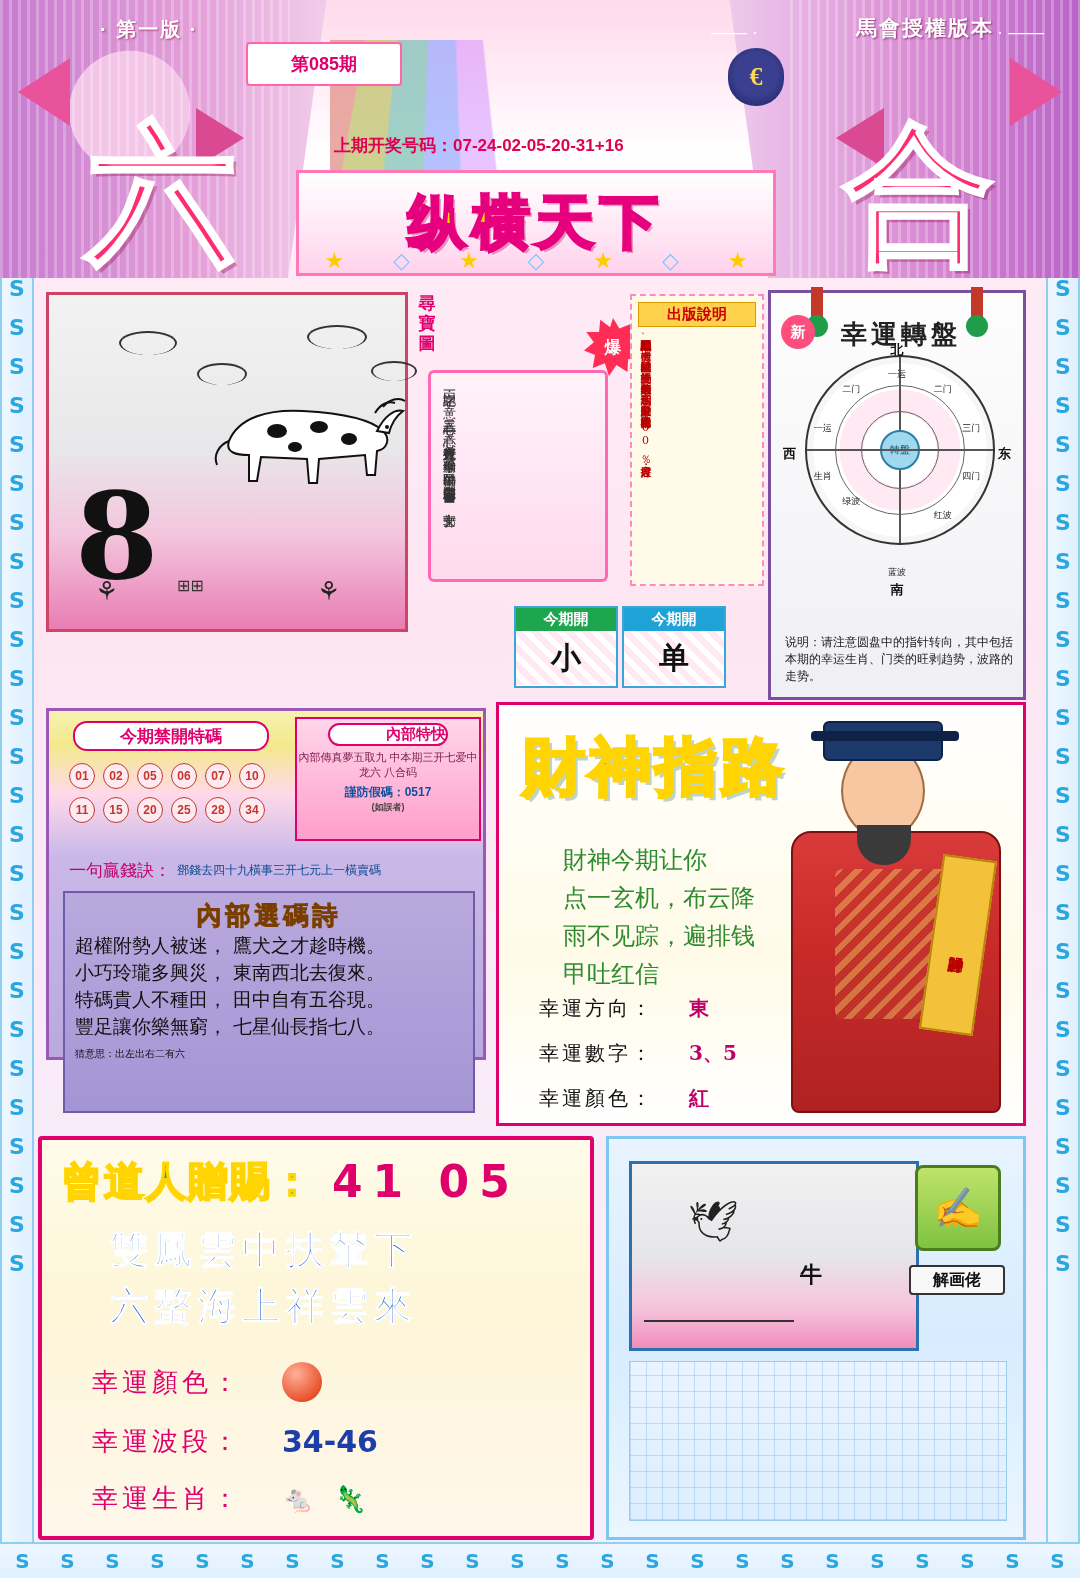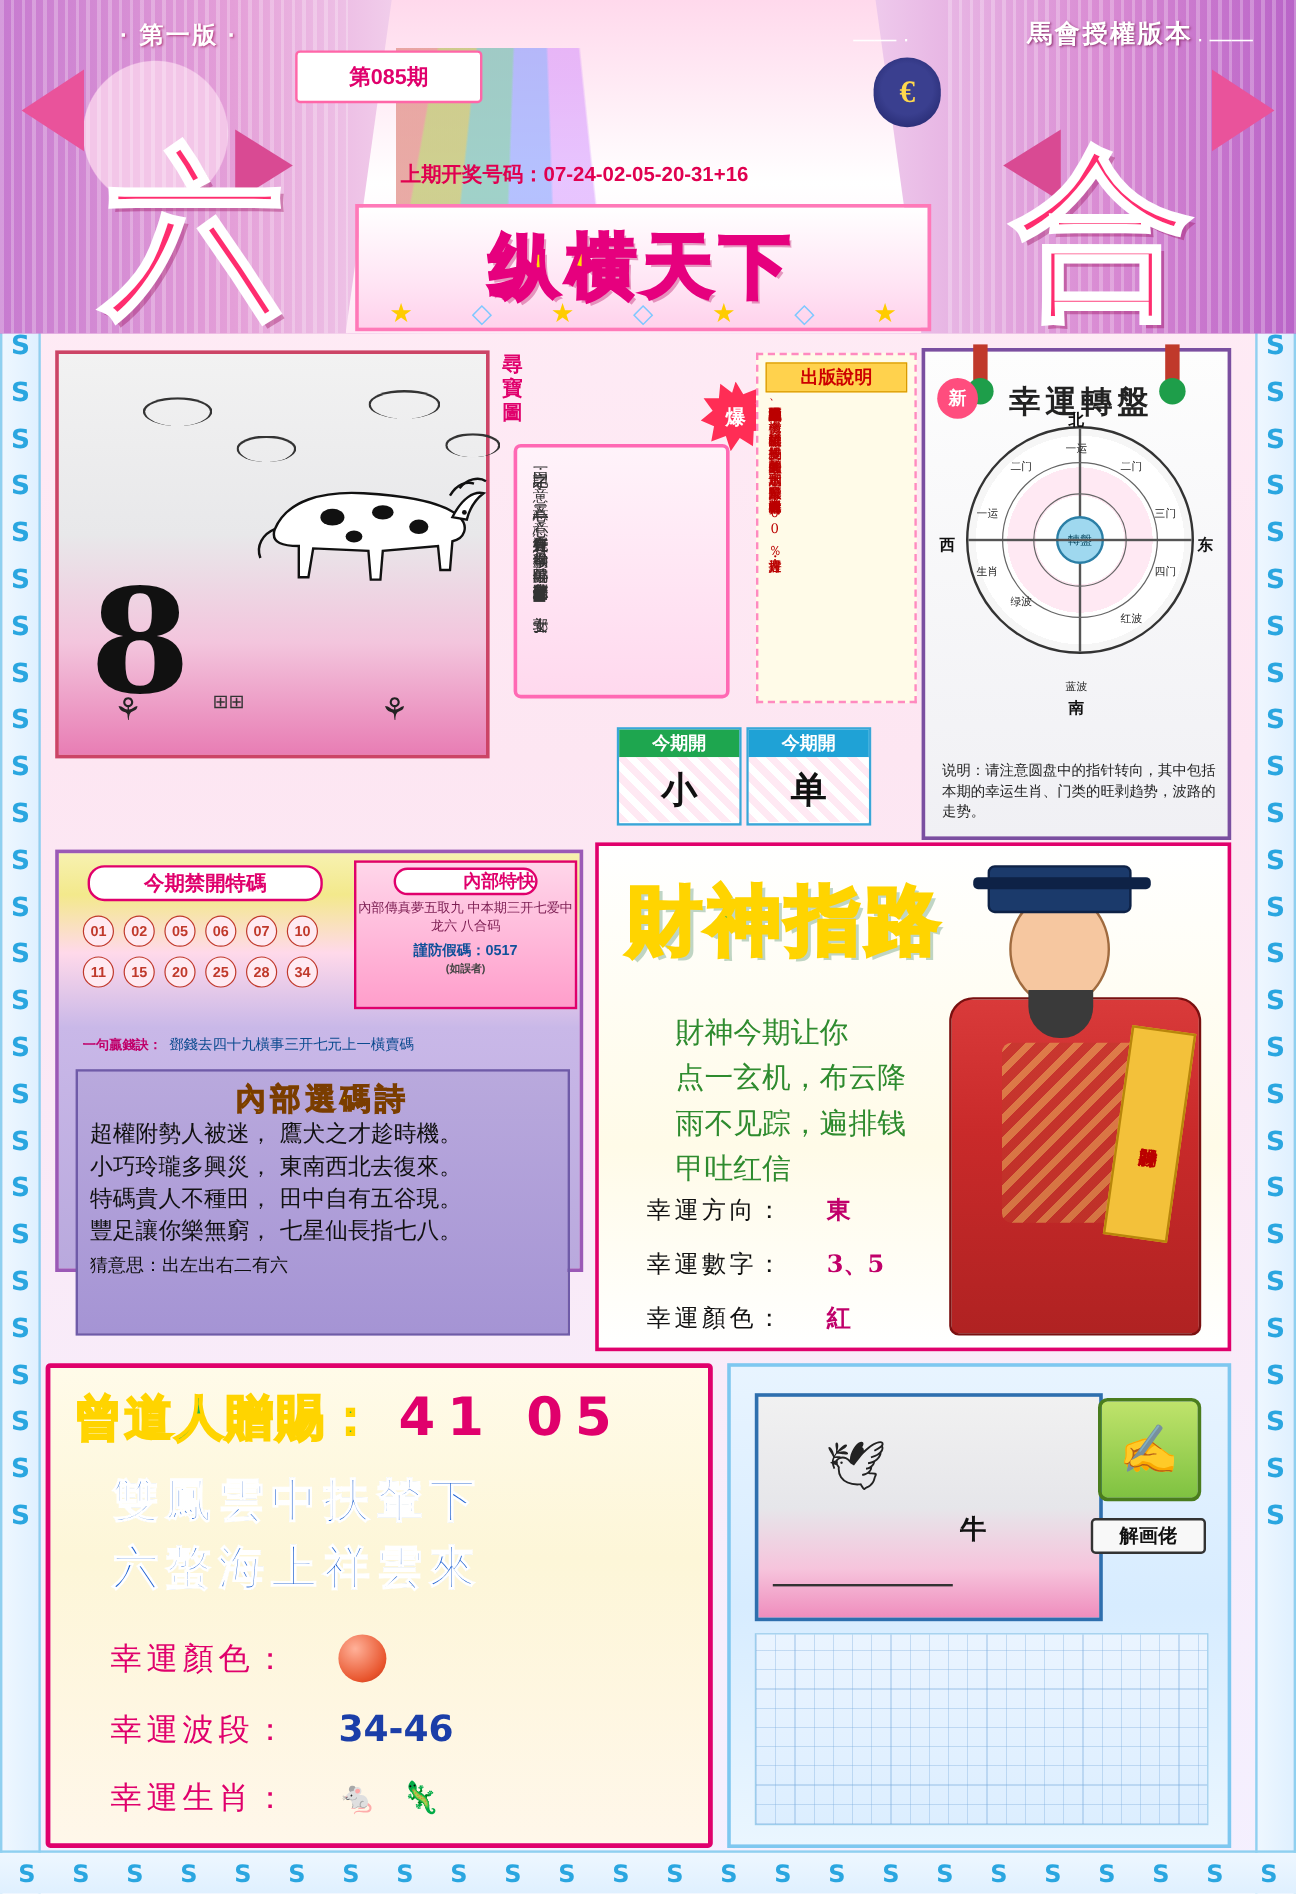--- a/index.html
+++ b/index.html
@@ -268,34 +268,34 @@
     margin:4px auto 0; width:120px; background:#fff; border:2px solid #e0006c; border-radius:12px;
     color:#e0006c; font-size:15px; font-weight:bold; text-align:right;
   }
   .if-lines { font-size:11px; line-height:15px; color:#7a1b50; text-align:center; margin-top:4px; }
   .if-code { font-size:12px; color:#10509a; text-align:center; margin-top:4px; font-weight:bold; }
   .if-code small { display:block; font-size:9px; color:#444; }
   .one-line {
     position:absolute; left:20px; top:146px; width:400px; height:26px;
     display:flex; align-items:center;
   }
-  .one-line .k { color:#c0006a; font-size:11px; font-weight:bold; }
+  .one-line .k { color:#c0006a; font-size:17px; font-weight:normal; }
   .one-line .v { color:#0b4a8f; font-size:12px; margin-left:6px; }
   .poem-box {
     position:absolute; left:14px; top:180px; width:412px; height:222px;
     background:linear-gradient(180deg,#b9a9dd,#a594d4);
     border:2px solid #6f5ba8; padding:6px 10px;
   }
   .poem-title {
     text-align:center; font-size:25px; font-weight:bold; color:#ffd400;
     -webkit-text-stroke:1px #7a3d00; letter-spacing:4px;
     font-family:"DejaVu Serif", serif;
   }
   .poem-line { font-size:19px; color:#111; line-height:27px; font-family:"DejaVu Serif", serif; }
-  .poem-extra { font-size:15px; color:#111; line-height:22px; margin-top:4px; font-family:Liberation Sans, sans-serif; }
+  .poem-extra { font-size:10px; color:#111; line-height:22px; margin-top:4px; font-family:Liberation Mono, monospace; }
 
   
   .wealth {
     left:496px; top:702px; width:530px; height:424px;
     background:linear-gradient(180deg,#ffffff 0%, #fffbe8 60%, #fff 100%);
     border:3px solid #e0006c;
   }
   .wealth-title {
     position:absolute; left:24px; top:20px;
     font-size:62px; font-weight:bold; letter-spacing:4px;
@@ -339,21 +339,21 @@
     border:4px solid #e0006c; border-radius:4px;
   }
   .zdr-row { position:absolute; left:20px; top:14px; display:flex; align-items:center; gap:18px; }
   .zdr-label {
     font-size:40px; font-weight:bold; letter-spacing:2px;
     color:#19b35a; -webkit-text-stroke:2px #ffd400;
     font-family:"DejaVu Serif", serif;
   }
   .zdr-nums { font-size:44px; font-weight:bold; color:#e0006c; letter-spacing:10px; font-family:"DejaVu Sans", sans-serif; }
   .zdr-poem {
-    position:absolute; left:52px; top:82px; width:460px;
+    position:absolute; left:68px; top:82px; width:460px;
     font-size:38px; line-height:56px; letter-spacing:6px; font-weight:bold;
     color:#1b5fd0; -webkit-text-stroke:1px #ffffff;
     font-family:"DejaVu Serif", serif;
   }
   .luck-list { position:absolute; left:50px; top:222px; width:470px; font-size:26px; color:#e0006c; font-family:"DejaVu Serif", serif; }
   .luck-list .row { display:flex; align-items:center; margin-bottom:22px; }
   .luck-list .k { width:190px; letter-spacing:4px; }
   .luck-ball { width:40px; height:40px; border-radius:50%; background:radial-gradient(circle at 35% 30%, #ffb199, #e8542c 70%, #b7331a); }
   .luck-val { color:#1b3ea8; font-size:30px; font-weight:bold; font-family:"DejaVu Sans", sans-serif; }
   .zodiac { display:flex; gap:20px; align-items:center; font-size:26px; }

